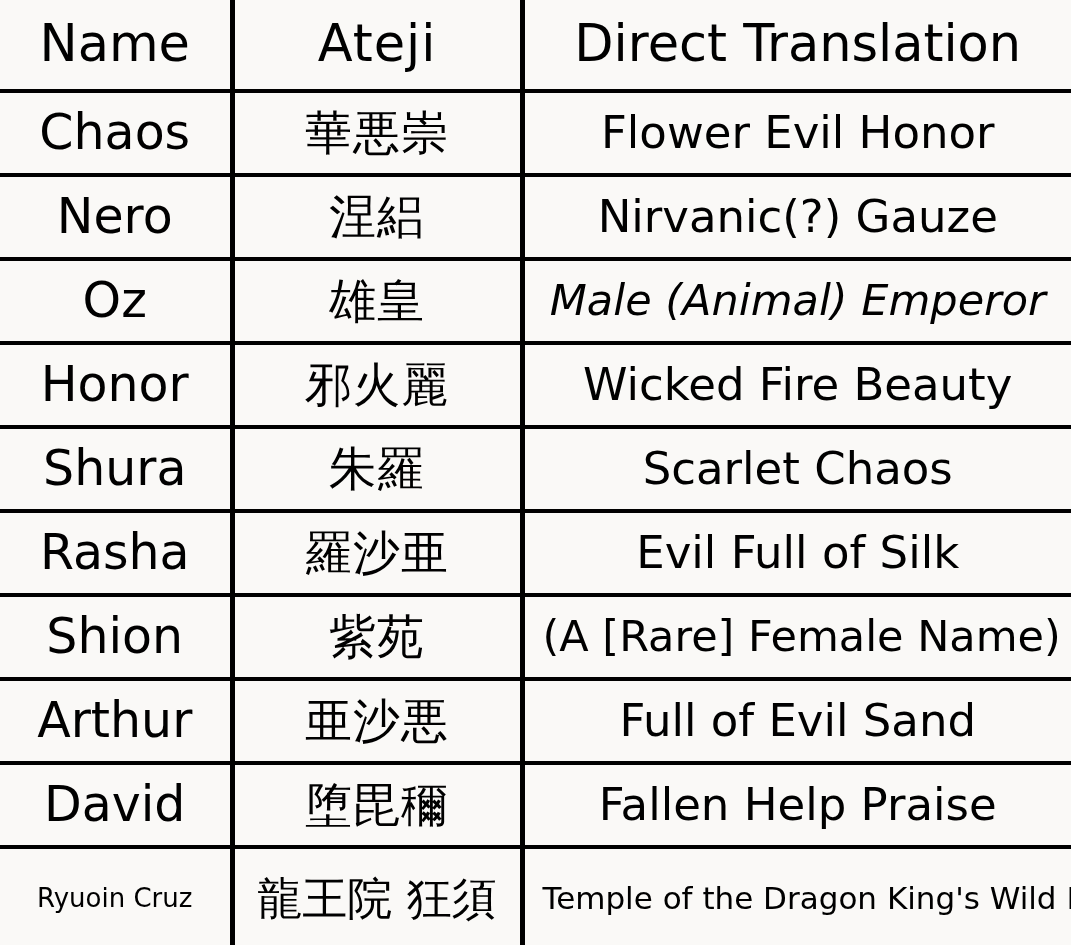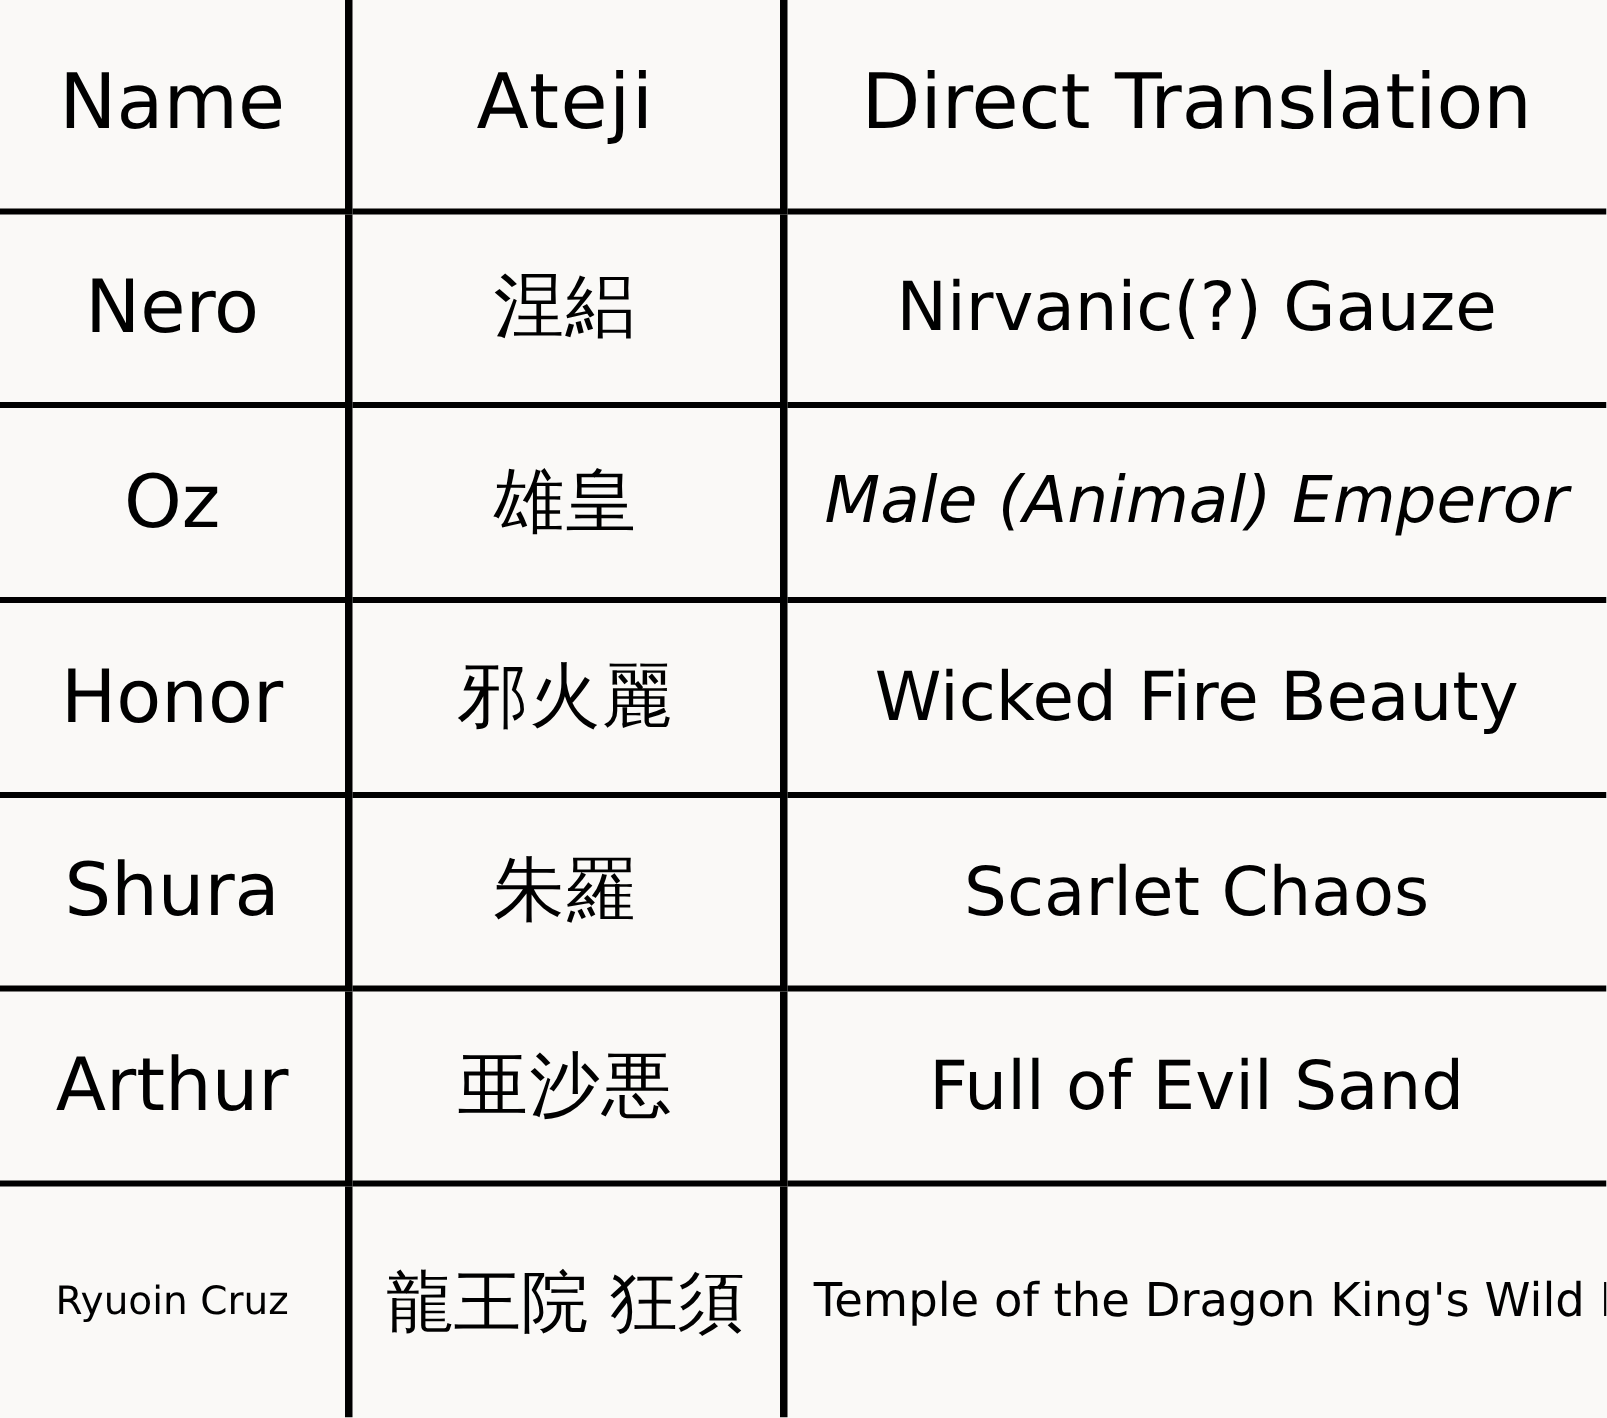--- a/index.html
+++ b/index.html
@@ -82,20 +82,25 @@
     <col class="col-trans">
   </colgroup>
   <tbody>
     <tr class="r-head">
       <td class="cell-name">Name</td>
       <td class="cell-ateji">Ateji</td>
       <td class="cell-trans">Direct Translation</td>
     </tr>
 
 
+    <tr class="r-body r-chaos">
+      <td class="cell-name">Chaos</td>
+      <td class="cell-ateji">華悪崇</td>
+      <td class="cell-trans">Flower Evil Honor</td>
+    </tr>
 
     <tr class="r-body r-nero">
       <td class="cell-name">Nero</td>
       <td class="cell-ateji">涅絽</td>
       <td class="cell-trans">Nirvanic(?) Gauze</td>
     </tr>
 
     <tr class="r-body r-oz">
       <td class="cell-name">Oz</td>
       <td class="cell-ateji">雄皇</td>
@@ -107,28 +112,43 @@
       <td class="cell-ateji">邪火麗</td>
       <td class="cell-trans">Wicked Fire Beauty</td>
     </tr>
 
     <tr class="r-body r-shura">
       <td class="cell-name">Shura</td>
       <td class="cell-ateji">朱羅</td>
       <td class="cell-trans">Scarlet Chaos</td>
     </tr>
 
+    <tr class="r-body r-rasha">
+      <td class="cell-name">Rasha</td>
+      <td class="cell-ateji">羅沙亜</td>
+      <td class="cell-trans">Evil Full of Silk</td>
+    </tr>
 
+    <tr class="r-body r-shion">
+      <td class="cell-name">Shion</td>
+      <td class="cell-ateji">紫苑</td>
+      <td class="cell-trans">(A [Rare] Female Name)</td>
+    </tr>
 
     <tr class="r-body r-arthur">
       <td class="cell-name">Arthur</td>
       <td class="cell-ateji">亜沙悪</td>
       <td class="cell-trans">Full of Evil Sand</td>
     </tr>
 
+    <tr class="r-body r-david">
+      <td class="cell-name">David</td>
+      <td class="cell-ateji">堕毘穪</td>
+      <td class="cell-trans">Fallen Help Praise</td>
+    </tr>
 
     <tr class="r-last">
       <td class="cell-name">Ryuoin Cruz</td>
       <td class="cell-ateji">龍王院 狂須</td>
       <td class="cell-trans">Temple of the Dragon King's Wild Moment</td>
     </tr>
   </tbody>
 </table>
 
 </body></html>

